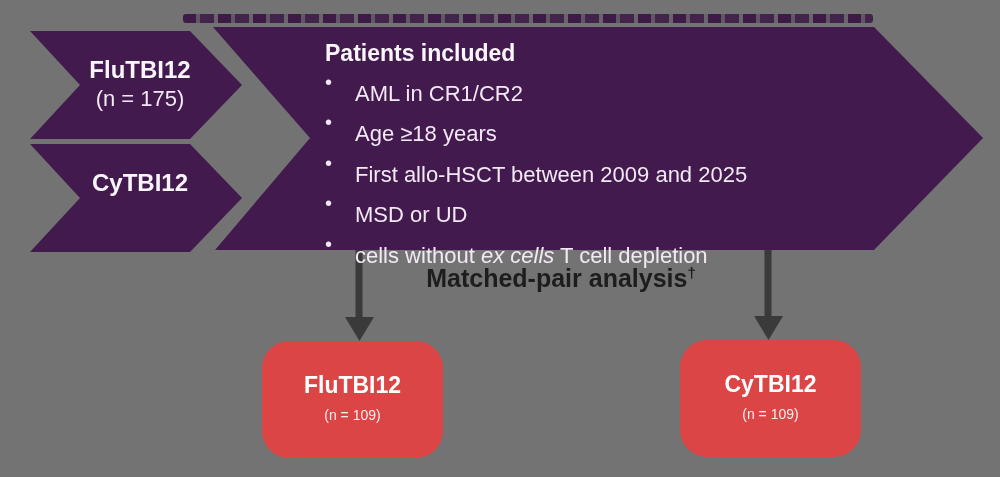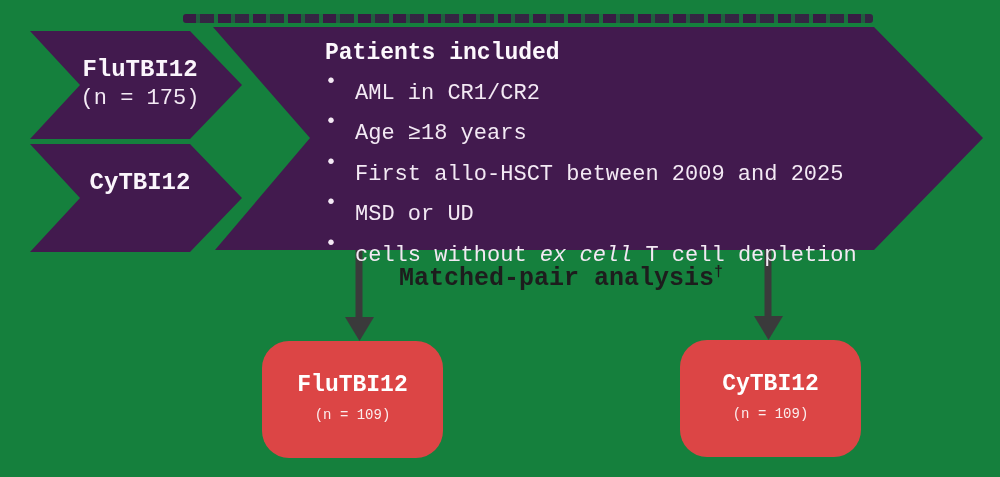--- a/index.html
+++ b/index.html
@@ -1,18 +1,18 @@
 <!DOCTYPE html>
 <html><head>
 <meta charset="utf-8">
 <style>
   html,body{margin:0;padding:0;background:#ffffff;}
   .stage{
-    position:relative;width:1000px;height:477px;background:#15803d;overflow:hidden;
-    font-family:Liberation Mono, monospace;
+    position:relative;width:1000px;height:477px;background:#737373;overflow:hidden;
+    font-family:Liberation Sans, sans-serif;
   }
   svg.layer{position:absolute;left:0;top:0;width:1000px;height:477px;}
 
   
   .artifact{
     position:absolute;left:183px;top:14px;width:690px;height:9px;
     background:repeating-linear-gradient(90deg,
       rgba(58,22,68,0.95) 0 13px, rgba(58,22,68,0.30) 13px 17px,
       rgba(58,22,68,0.85) 17px 31px, rgba(58,22,68,0.15) 31px 35px);
     filter:blur(0.7px);border-radius:3px;
@@ -105,21 +105,21 @@
     </div>
 
     <div class="bullet-row">
       <span class="dot">•</span>
       <span class="btxt">MSD or UD</span>
     </div>
 
     <div class="bullet-row">
       <span class="dot">•</span>
       <span class="btxt">
-        <span class="blk"><span>cells without </span><i>ex cell</i><span> T cell depletion</span></span>
+        <span class="blk"><span>cells without </span><i>ex cells</i><span> T cell depletion</span></span>
       </span>
     </div>
   </div>
 
   <div class="note"><span>Matched-pair analysis</span><sup>†</sup></div>
 
   <div class="outcome-box box-left">
     <span class="lbl">FluTBI12</span>
     <span class="cnt">(n = 109)</span>
   </div>

